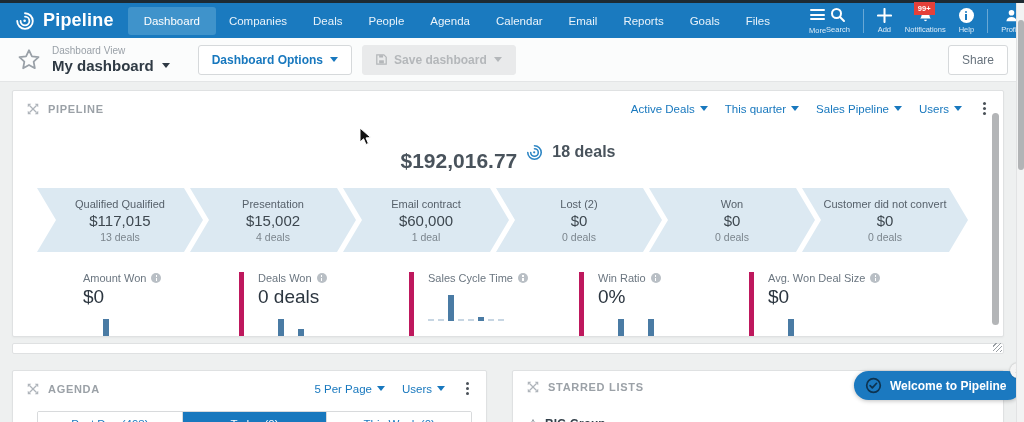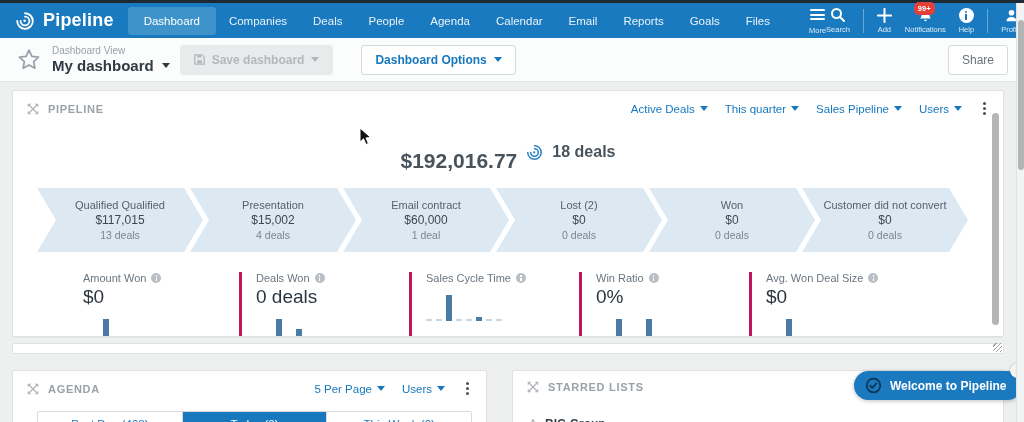--- a/index.html
+++ b/index.html
@@ -16,21 +16,21 @@
   .nav-items { display:flex; align-items:center; height:100%; }
   .nav-item { color:#eaf3fa; font-size:11.5px; padding:8px 13px; border-radius:3px; text-decoration:none; white-space:nowrap; }
   .nav-item.active { background:#3f93cb; color:#fff; padding:8px 16px; }
   .nav-more { display:flex; flex-direction:column; align-items:center; gap:3px; margin-left:26px; cursor:pointer;justify-content:center; }
   .hamburger i { display:block; width:15px; height:2px; background:#fff; margin:2.5px 0; border-radius:1px; }
   .nav-util-label { color:#dcebf7; font-size:7.5px; }
   .nav-spacer { flex:1; }
   .nav-utils { display:flex; align-items:center; gap:13px; margin-right:14px; }
   .util { display:flex; flex-direction:column; align-items:center; gap:2px; cursor:pointer; position:relative; }
   .vdiv { width:1px; height:24px; background:rgba(255,255,255,.35); }
-  .badge-99 { position:absolute; top:-6px; left:9px; background:#e4403a; color:#fff; font-size:7.5px; font-weight:bold; padding:2px 4px; border-radius:5px; }
+  .badge-99 { position:absolute; top:-6px; left:9px; background:#e4403a; color:#fff; font-size:7.5px; font-weight:bold; padding:2px 4px; border-radius:0; }
   .help-circle { width:15px; height:15px; border-radius:50%; background:#fff; position:relative; }
   .help-circle::before { content:""; position:absolute; left:6.5px; top:3px; width:2px; height:2px; background:#1a7abf; border-radius:50%; }
   .help-circle::after { content:""; position:absolute; left:6.5px; top:6px; width:2px; height:6px; background:#1a7abf; }
 
   
   .toolbar { display:flex; align-items:center; height:44px; background:#fbfcfc; border-bottom:1px solid #e3e5e6; padding:0 16px; }
   .view-block { margin-left:10px; }
   .view-label { font-size:10px; color:#9aa1a8; margin-bottom:1px; }
   .view-row { display:flex; align-items:center; gap:8px; cursor:pointer; }
   .view-name { font-size:15px; font-weight:bold; color:#2f3a44; }
@@ -58,26 +58,26 @@
   .pipeline-box { position:relative; background:#fff; border:1px solid #dfe1e2; border-radius:2px; height:247px; overflow:hidden; }
 
   .headline { display:flex; align-items:center; justify-content:center; gap:8px; margin-top:5px; }
   .headline-value { font-size:21px; font-weight:bold; color:#49535c;margin-top:18px; }
   .headline-deals { font-size:16px; font-weight:bold; color:#49535c; }
 
   .funnel { display:flex; margin:15px 18px 0 24px; }
   .stage { width:166px; height:64px; background:#dce9f2; clip-path:polygon(0 0, calc(100% - 19px) 0, 100% 50%, calc(100% - 19px) 100%, 0 100%, 19px 50%); display:flex; flex-direction:column; align-items:center; justify-content:center; gap:2px; cursor:pointer; flex-shrink:0; }
   .stage + .stage { margin-left:-13px; }
   .stage-name { font-size:11px; color:#57616b; }
-  .stage-value { font-size:12px; color:#3d474f; }
+  .stage-value { font-size:15px; color:#3d474f; }
   .stage-deals { font-size:10.5px; color:#7b858d; }
 
   .metrics { display:flex; margin:20px 0 0 56px; }
   .metric { width:170px; padding-left:14px; }
-  .metric + .metric { border-left:3px solid #be185d; }
+  .metric + .metric { border-left:5px solid #be185d; }
   .metric-label-row { display:flex; align-items:center; gap:5px; }
   .metric-label { font-size:11px; color:#6b7680; }
   .info-icon { width:10px; height:10px; border-radius:50%; background:#b9bfc5; position:relative; cursor:pointer; flex-shrink:0; }
   .info-icon::before { content:""; position:absolute; left:4.2px; top:2px; width:1.6px; height:1.6px; background:#fff; }
   .info-icon::after { content:""; position:absolute; left:4.2px; top:4.5px; width:1.6px; height:3.5px; background:#fff; }
   .metric-value { font-size:19px; color:#2c3640; margin-top:2px; }
   .minichart { display:flex; align-items:flex-end; gap:4px; height:28px; margin-top:9px; }
   .minichart i { display:block; width:6px; }
   .mbar { background:#4a7ba4; }
   .mdash { height:2px; background:#c7d6e3; }
@@ -183,32 +183,32 @@
     <svg class="star-svg" width="26" height="26" viewBox="0 0 24 24">
       <path d="M12 3l2.7 5.6 6.1.8-4.5 4.2 1.1 6-5.4-3-5.4 3 1.1-6L3.2 9.4l6.1-.8z" fill="none" stroke="#9aa1a8" stroke-width="1.6" stroke-linejoin="round"></path>
     </svg>
     <div class="view-block">
       <div class="view-label">Dashboard View</div>
       <div class="view-row">
         <span class="view-name">My dashboard</span>
         <span class="caret"></span>
       </div>
     </div>
+    <button class="btn btn-outline ml28">
+      <span>Dashboard Options</span>
+      <span class="caret blue"></span>
+    </button>
     <button class="btn btn-disabled ml10">
       <svg width="11" height="11" viewBox="0 0 14 14">
         <path d="M1 1h9l3 3v9H1z" fill="none" stroke="#b4b7ba" stroke-width="1.6"></path>
         <rect x="4" y="8" width="6" height="4" fill="#b4b7ba"></rect>
         <rect x="4" y="1.5" width="5" height="3" fill="#b4b7ba"></rect>
       </svg>
       <span>Save dashboard</span>
       <span class="caret gray"></span>
-    </button>
-    <button class="btn btn-outline ml28">
-      <span>Dashboard Options</span>
-      <span class="caret blue"></span>
     </button>
     <div class="toolbar-spacer"></div>
     <button class="btn btn-share">
       <span>Share</span>
     </button>
   </div>
 
   <div class="pipeline-wrap">
     <div class="pipeline-box panel" style="position:relative; left:0; top:0;">
       <div class="panel-head">

